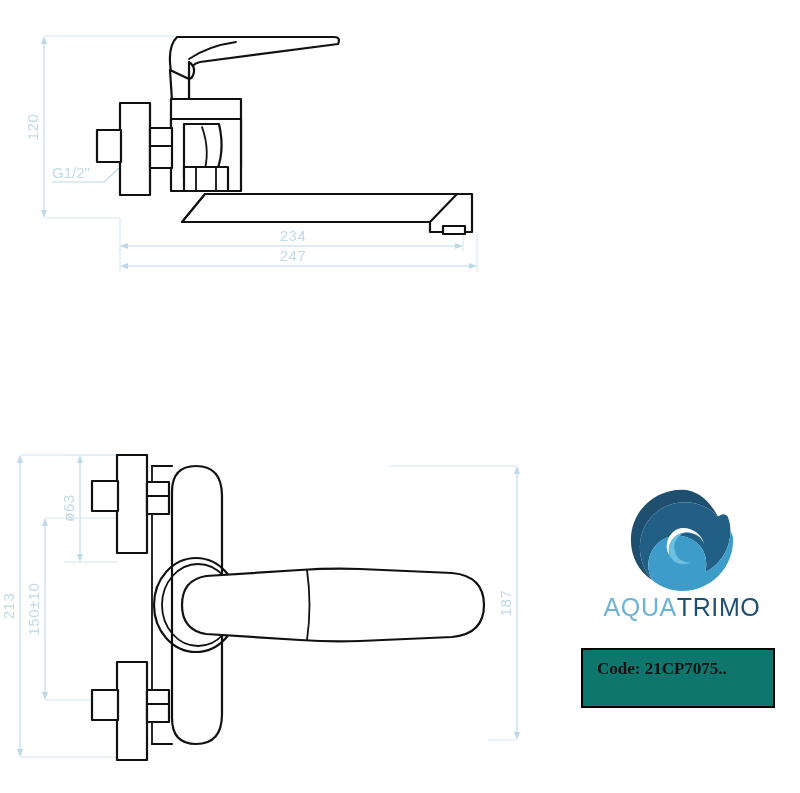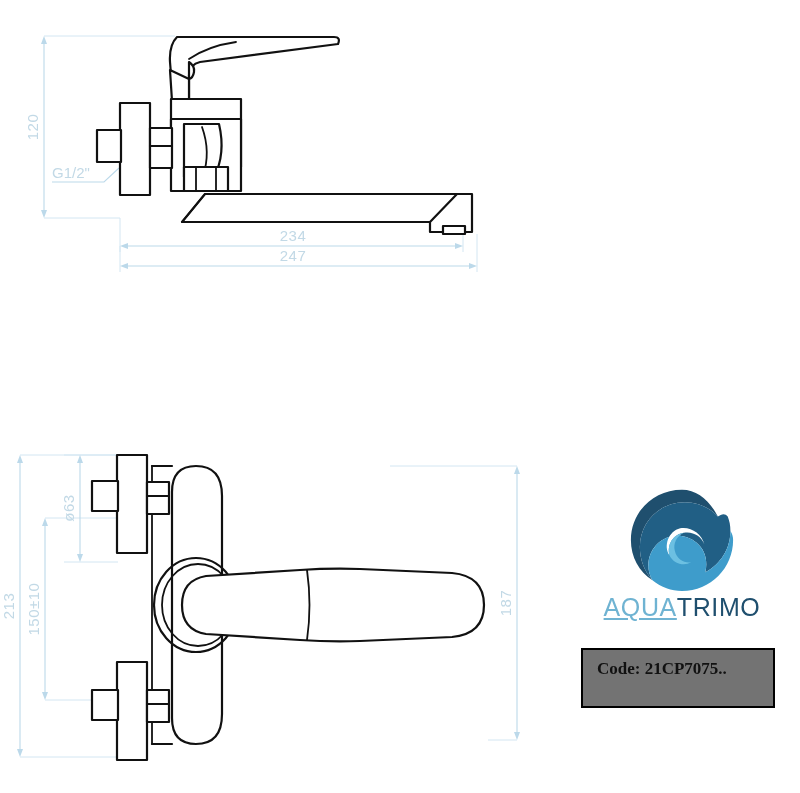--- a/index.html
+++ b/index.html
@@ -103,36 +103,35 @@
   #logo-wordmark {
     margin-top: 2px;
     font-family: "Liberation Sans", sans-serif;
     font-size: 25px;
     letter-spacing: 0.6px;
     white-space: nowrap;
   }
   #logo-wordmark .aqua {
     color: #6fb3d2;
     font-weight: 400;
-    text-decoration: underline;
   }
   #logo-wordmark .trimo {
     color: #1f4f6e;
     font-weight: 500;
     text-align: center;
   }
   #code-box {
     position: absolute;
     left: 9px;
     top: 161px;
     width: 194px;
     height: 60px;
     border: 2.5px solid #000000;
     box-sizing: border-box;
-    background: #737373;
+    background: #0f766e;
     padding: 7px 0 4px 14px;
   }
   .code-line {
     font-family: "Liberation Serif", serif;
     font-weight: bold;
     font-size: 17px;
     color: #111111;
     line-height: 23px;
     white-space: nowrap;
   }

